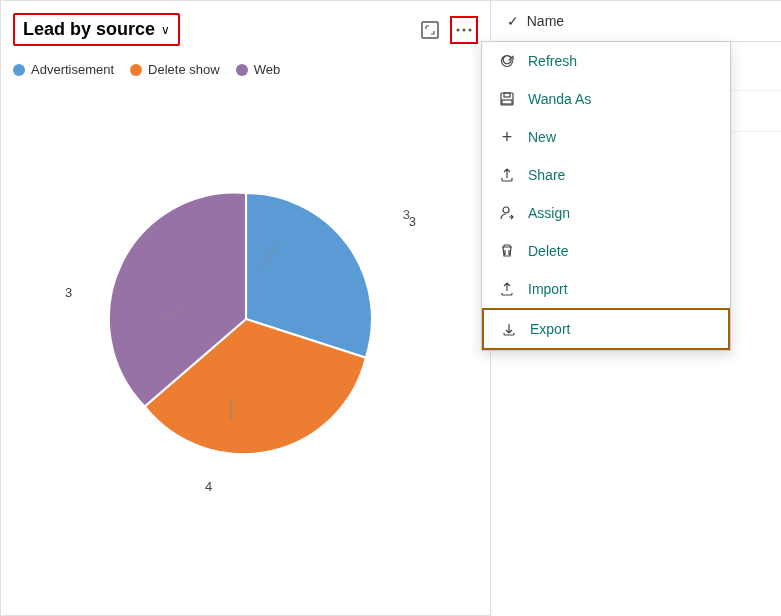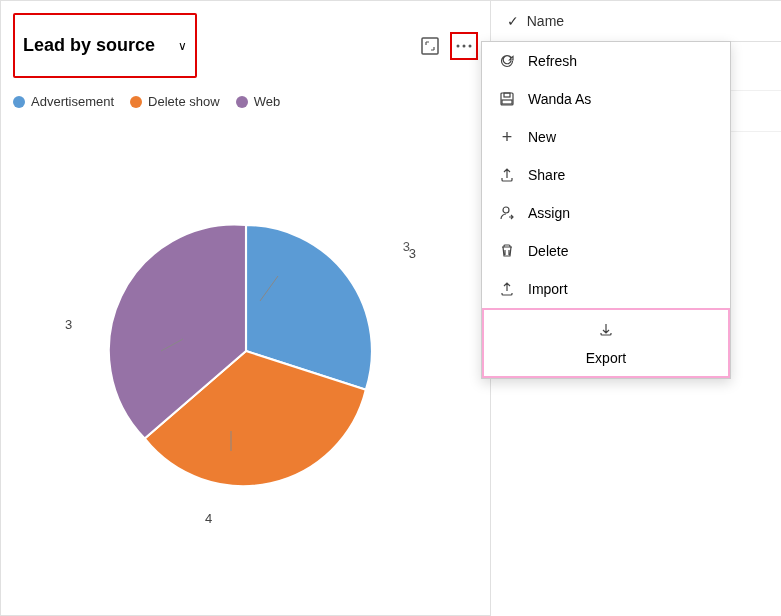--- a/index.html
+++ b/index.html
@@ -35,24 +35,23 @@
       display: flex;
       align-items: center;
       justify-content: space-between;
       margin-bottom: 8px;
     }
 
     .chart-title-box {
       display: flex;
       align-items: center;
       border: 2px solid #e00000;
-      padding: 20px 8px;
+      padding: 4px 8px;
       border-radius: 2px;
       cursor: pointer;
-      gap: 17px;
     }
 
     .chart-title-text {
       font-size: 18px;
       font-weight: 600;
       color: #000;
       margin-right: 6px;
     }
 
     .chevron-down {
@@ -175,38 +174,37 @@
       display: flex;
       align-items: center;
       padding: 10px 16px;
       font-size: 14px;
       color: #333;
       cursor: pointer;
       gap: 12px;
     }
 
     .menu-item.highlighted {
-      border: 2px solid #f9a8d4;
-      flex-direction: column;
+      border: 2px solid #a16207;
     }
 
     .menu-icon {
       width: 18px;
       height: 18px;
       display: flex;
       align-items: center;
       justify-content: center;
       font-size: 15px;
       color: #444;
       flex-shrink: 0;
     }
 
     .menu-label {
       font-size: 14px;
-      color: #000000;
+      color: #0f766e;
     }
 
     .line-label {
       position: absolute;
       font-size: 13px;
       color: #555;
     }
   </style>
 </head>
 <body>

